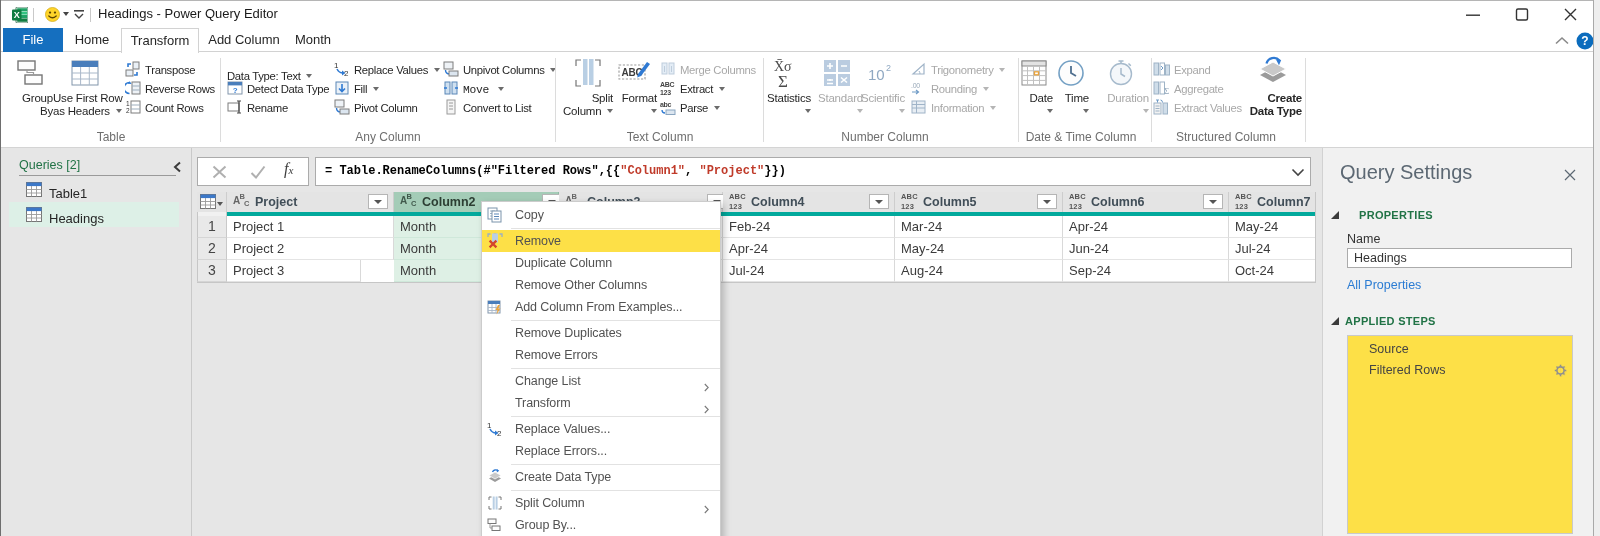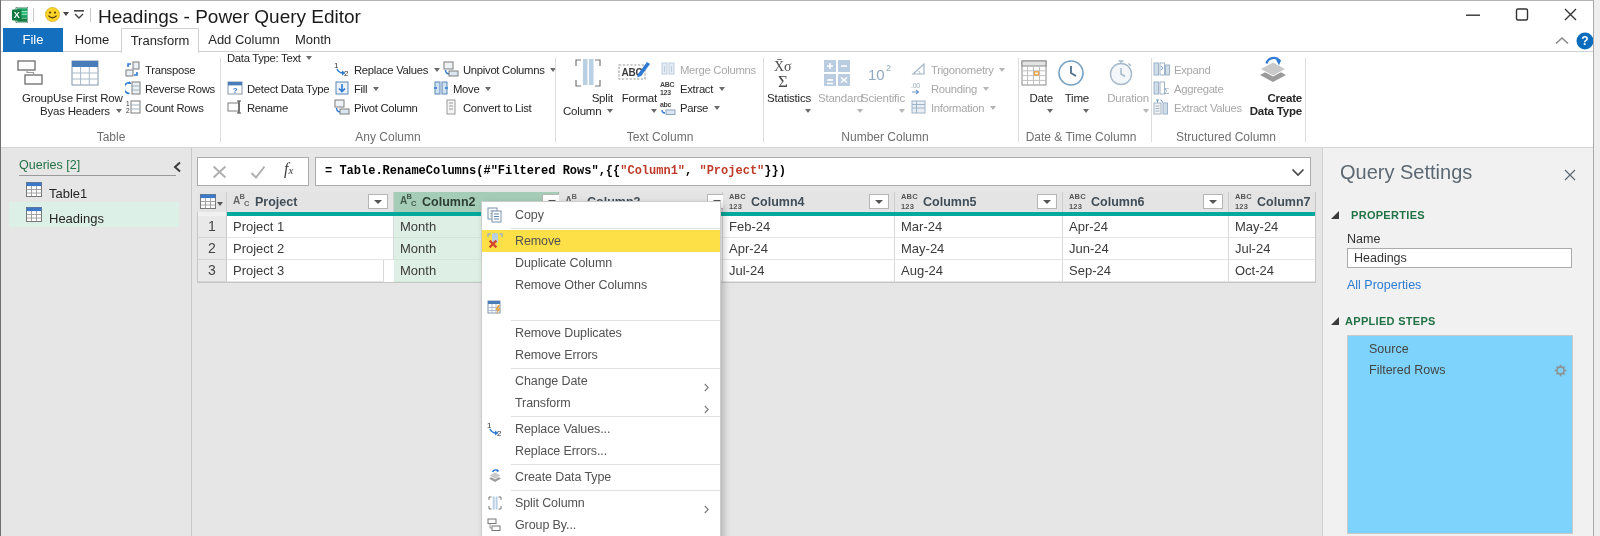--- a/index.html
+++ b/index.html
@@ -2,21 +2,21 @@
 <html><head>
 <meta charset="utf-8">
 <style>
 html,body{margin:0;padding:0;}
 body{width:1600px;height:536px;overflow:hidden;font-family:"Liberation Sans",sans-serif;-webkit-font-smoothing:antialiased;}
 .abs{position:absolute;}
 #win{position:relative;width:1600px;height:536px;background:#fff;overflow:hidden;border-left:1px solid #6e6e6e;box-sizing:border-box;}
 
 #titlebar{position:absolute;left:0;top:0;width:1600px;height:28px;background:#fff;border-top:1px solid #b5b5b5;}
 .tsep{position:absolute;top:7px;width:1px;height:14px;background:#c9c9c9;}
-#title{position:absolute;left:97px;top:5px;font-size:19px;color:#1a1a1a;}
+#title{position:absolute;left:97px;top:5px;font-size:13px;color:#1a1a1a;}
 
 .winbtn{position:absolute;top:0;width:46px;height:28px;}
 
 #tabrow{position:absolute;left:0;top:28px;width:1600px;height:24px;background:#fff;}
 #tabrow .bottomline{position:absolute;left:0;top:23px;width:1600px;height:1px;background:#d2d2d2;}
 .tab{position:absolute;top:0;height:23px;font-size:13px;color:#262626;text-align:center;line-height:24px;}
 #tab-file{left:2px;width:60px;background:#156fbf;color:#fff;height:24px;}
 #tab-transform{left:120px;width:76px;background:#fff;border:1px solid #d2d2d2;border-bottom:none;height:24px;z-index:2;}
 
 #ribbon{position:absolute;left:0;top:52px;width:1600px;height:95px;background:#fff;border-bottom:1px solid #d4d4d4;}
@@ -157,21 +157,21 @@
         </svg><span class="txt">Reverse Rows</span></div>
     <div class="smbtn" style="left:124px;top:47px;"><svg width="16" height="16" viewBox="0 0 16 16">
           <rect x="6" y="2" width="9" height="12" fill="#fff" stroke="#7d7d7d"></rect>
           <path d="M6 6 L15 6 M6 10 L15 10" stroke="#9daebd" stroke-width="1"></path>
           <text x="1" y="7" font-size="6.5" fill="#333" font-family="Liberation Sans">1</text>
           <text x="1" y="14" font-size="6.5" fill="#333" font-family="Liberation Sans">2</text>
         </svg><span class="txt">Count Rows</span></div>
     <div class="glabel" style="left:60px;width:100px;left:60px;">Table</div>
     <div class="gsep" style="left:219px;"></div>
 
-    <div class="smbtn" style="left:226px;top:0;"><span class="txt" style="margin-left:0;">Data Type: Text</span> <span class="caret"></span></div>
+    <div class="smbtn" style="left:226px;top:18px;"><span class="txt" style="margin-left:0;">Data Type: Text</span> <span class="caret"></span></div>
     <div class="smbtn" style="left:226px;top:28px;"><svg width="16" height="16" viewBox="0 0 16 16">
           <rect x="1" y="2" width="14" height="12" fill="#fff" stroke="#8296ab"></rect>
           <rect x="1" y="2" width="14" height="3.4" fill="#4a7ebb"></rect>
           <text x="8" y="12.5" font-size="8" fill="#2f7ad3" text-anchor="middle" font-weight="bold" font-family="Liberation Sans">?</text>
         </svg><span class="txt">Detect Data Type</span></div>
     <div class="smbtn" style="left:226px;top:47px;"><svg width="16" height="16" viewBox="0 0 16 16">
           <rect x="1" y="4" width="11" height="8" fill="#fff" stroke="#7d7d7d"></rect>
           <path d="M10 2 L14 2 M12 2 L12 14 M10 14 L14 14" stroke="#444" stroke-width="1.2"></path>
         </svg><span class="txt">Rename</span></div>
     <div class="smbtn" style="left:333px;top:9px;"><svg width="16" height="16" viewBox="0 0 16 16">
@@ -187,21 +187,21 @@
     <div class="smbtn" style="left:333px;top:47px;"><svg width="16" height="16" viewBox="0 0 16 16">
           <rect x="1" y="1" width="9" height="7" fill="#eef2f6" stroke="#7d7d7d"></rect>
           <path d="M2.5 9 Q2.5 13 7 13" fill="none" stroke="#2f7ad3" stroke-width="1.4"></path>
           <rect x="6" y="10" width="9" height="5" fill="#dce6f0" stroke="#7d7d7d"></rect>
         </svg><span class="txt">Pivot Column</span></div>
     <div class="smbtn" style="left:442px;top:9px;"><svg width="16" height="16" viewBox="0 0 16 16">
           <rect x="1" y="1" width="9" height="7" fill="#eef2f6" stroke="#7d7d7d"></rect>
           <path d="M2.5 9 Q2.5 13 7 13" fill="none" stroke="#2f7ad3" stroke-width="1.4"></path>
           <rect x="6" y="10" width="9" height="5" fill="#dce6f0" stroke="#7d7d7d"></rect>
         </svg><span class="txt">Unpivot Columns</span> <span class="caret"></span></div>
-    <div class="smbtn" style="left:432px;top:28px;"><svg width="16" height="16" viewBox="0 0 16 16">
+    <div class="smbtn" style="left:442px;top:28px;font-family:Liberation Mono, monospace;"><svg width="16" height="16" viewBox="0 0 16 16">
           <rect x="2" y="2" width="5" height="12" fill="#cfe0f0" stroke="#5b87b7"></rect>
           <rect x="9" y="2" width="5" height="12" fill="#cfe0f0" stroke="#5b87b7"></rect>
           <path d="M4 8 L1 8 M12 8 L15 8" stroke="#2f7ad3" stroke-width="1.6"></path>
         </svg><span class="txt">Move</span> <span class="caret"></span></div>
     <div class="smbtn" style="left:442px;top:47px;"><svg width="16" height="16" viewBox="0 0 16 16">
           <rect x="4" y="1" width="8" height="14" fill="#f5f5f5" stroke="#9a9a9a"></rect>
           <path d="M6 4 L10 4 M6 7 L10 7 M6 10 L10 10" stroke="#9a9a9a" stroke-width="1"></path>
         </svg><span class="txt">Convert to List</span></div>
     <div class="glabel" style="left:337px;width:100px;">Any Column</div>
     <div class="gsep" style="left:554px;"></div>
@@ -490,50 +490,50 @@
       <div class="drow" style="top:46px;">
         <div class="dc" style="left:30px;width:167px;">Project 2</div>
         <div class="dc c2" style="left:197px;width:165px;">Month</div>
         <div class="dc" style="left:362px;width:164px;"></div>
         <div class="dc" style="left:526px;width:172px;">Apr-24</div>
         <div class="dc" style="left:698px;width:168px;">May-24</div>
         <div class="dc" style="left:866px;width:166px;">Jun-24</div>
         <div class="dc" style="left:1032px;width:87px;border-right:none;">Jul-24</div>
       </div>
       <div class="drow" style="top:68px;">
-        <div class="dc" style="left:30px;width:157px;">Project 3</div>
+        <div class="dc" style="left:30px;width:134px;">Project 3</div>
         <div class="dc c2" style="left:197px;width:165px;">Month</div>
         <div class="dc" style="left:362px;width:164px;"></div>
         <div class="dc" style="left:526px;width:172px;">Jul-24</div>
         <div class="dc" style="left:698px;width:168px;">Aug-24</div>
         <div class="dc" style="left:866px;width:166px;">Sep-24</div>
         <div class="dc" style="left:1032px;width:87px;border-right:none;">Oct-24</div>
       </div>
       <div class="abs" style="left:0;top:90px;width:1119px;height:1px;background:#c6c6c6;"></div>
       <div class="abs" style="left:1118px;top:0;width:1px;height:91px;background:#c6c6c6;"></div>
     </div>
     <div id="settings">
       <div class="abs" style="left:17px;top:13px;font-size:20px;color:#5c6873;">Query Settings</div>
       <svg class="abs" style="left:241px;top:21px;" width="12" height="12" viewBox="0 0 12 12">
           <path d="M1 1 L11 11 M11 1 L1 11" stroke="#5c6873" stroke-width="1.2"></path>
         </svg>
       <svg class="abs" style="left:8px;top:63px;" width="8" height="8" viewBox="0 0 8 8">
           <path d="M8 0 L8 8 L0 8 Z" fill="#3b3b3b"></path>
         </svg>
-      <div class="abs" style="left:28px;top:61px;font-size:11px;font-weight:bold;color:#217346;letter-spacing:0.3px;">PROPERTIES</div>
+      <div class="abs" style="left:36px;top:61px;font-size:11px;font-weight:bold;color:#217346;letter-spacing:0.3px;">PROPERTIES</div>
       <div class="abs" style="left:24px;top:84px;font-size:12.5px;color:#333;">Name</div>
       <div class="abs" style="left:24px;top:100px;width:225px;height:20px;background:#fff;border:1px solid #ababab;box-sizing:border-box;">
         <div style="margin:2px 0 0 6px;font-size:12.5px;color:#333;">Headings</div>
       </div>
       <div class="abs" style="left:24px;top:130px;font-size:12.5px;color:#2b7cd3;">All Properties</div>
       <svg class="abs" style="left:8px;top:169px;" width="8" height="8" viewBox="0 0 8 8">
           <path d="M8 0 L8 8 L0 8 Z" fill="#3b3b3b"></path>
         </svg>
       <div class="abs" style="left:22px;top:167px;font-size:11px;font-weight:bold;color:#217346;letter-spacing:0.3px;">APPLIED STEPS</div>
-      <div class="abs" style="left:24px;top:187px;width:226px;height:199px;background:#7dd3fc;border:1px solid #c9c9c9;box-sizing:border-box;padding-top:3px;">
+      <div class="abs" style="left:24px;top:187px;width:226px;height:199px;background:#fde047;border:1px solid #c9c9c9;box-sizing:border-box;padding-top:3px;">
         <div style="position:relative;height:21px;">
             <span class="stxt">Source</span>
           </div>
         <div style="position:relative;height:21px;">
             <span class="stxt">Filtered Rows</span>
           <svg class="abs" style="left:206px;top:4px;" width="13" height="13" viewBox="0 0 13 13">
               <path d="M6.5 1 L7.6 1 L8 2.6 L9.5 3.2 L11 2.4 L11.8 3.4 L10.8 4.7 L11.3 6.1 L13 6.5 L13 7.6 L11.3 8 L10.8 9.4 L11.8 10.8 L11 11.6 L9.5 10.8 L8 11.4 L7.6 13 L6.5 13 Z" fill="none" stroke="#999" stroke-width="0.1"></path>
               <circle cx="6.5" cy="6.5" r="3.6" fill="none" stroke="#8f8f8f" stroke-width="1.6"></circle>
               <g stroke="#8f8f8f" stroke-width="1.5">
                 <path d="M6.5 0.8 L6.5 2.6 M6.5 10.4 L6.5 12.2 M0.8 6.5 L2.6 6.5 M10.4 6.5 L12.2 6.5 M2.5 2.5 L3.7 3.7 M9.3 9.3 L10.5 10.5 M10.5 2.5 L9.3 3.7 M3.7 9.3 L2.5 10.5"></path>
@@ -569,31 +569,32 @@
     <div class="mi">
         <span class="mtxt">Remove Other Columns</span>
       </div>
     <div class="mi">
         <span class="micon"><svg width="16" height="16" viewBox="0 0 16 16">
             <rect x="1" y="2" width="12" height="12" fill="#fff" stroke="#8296ab"></rect>
             <rect x="1" y="2" width="12" height="3" fill="#4a7ebb"></rect>
             <path d="M1 8.5 L13 8.5 M1 11.5 L13 11.5 M5 5 L5 14 M9 5 L9 14" stroke="#a9b8c9" stroke-width="0.9"></path>
             <path d="M11 6 L8.5 11 L10.5 11 L9.5 15.5 L13.5 9.5 L11.3 9.5 L13 6 Z" fill="#e8a33d"></path>
           </svg></span>
+        <span class="mtxt">Add Column From Examples...</span>
       </div>
     <div class="msep"></div>
     <div class="mi">
         <span class="mtxt">Remove Duplicates</span>
       </div>
     <div class="mi">
         <span class="mtxt">Remove Errors</span>
       </div>
     <div class="msep"></div>
     <div class="mi">
-        <span class="mtxt">Change Date</span>
+        <span class="mtxt">Change List</span>
         <span class="marr"><svg width="5" height="9" viewBox="0 0 5 9">
             <path d="M0.8 1 L4.2 4.5 L0.8 8" fill="none" stroke="#7a7a7a" stroke-width="1.1"></path>
           </svg></span>
       </div>
     <div class="mi">
         <span class="mtxt">Transform</span>
         <span class="marr"><svg width="5" height="9" viewBox="0 0 5 9">
             <path d="M0.8 1 L4.2 4.5 L0.8 8" fill="none" stroke="#7a7a7a" stroke-width="1.1"></path>
           </svg></span>
       </div>

